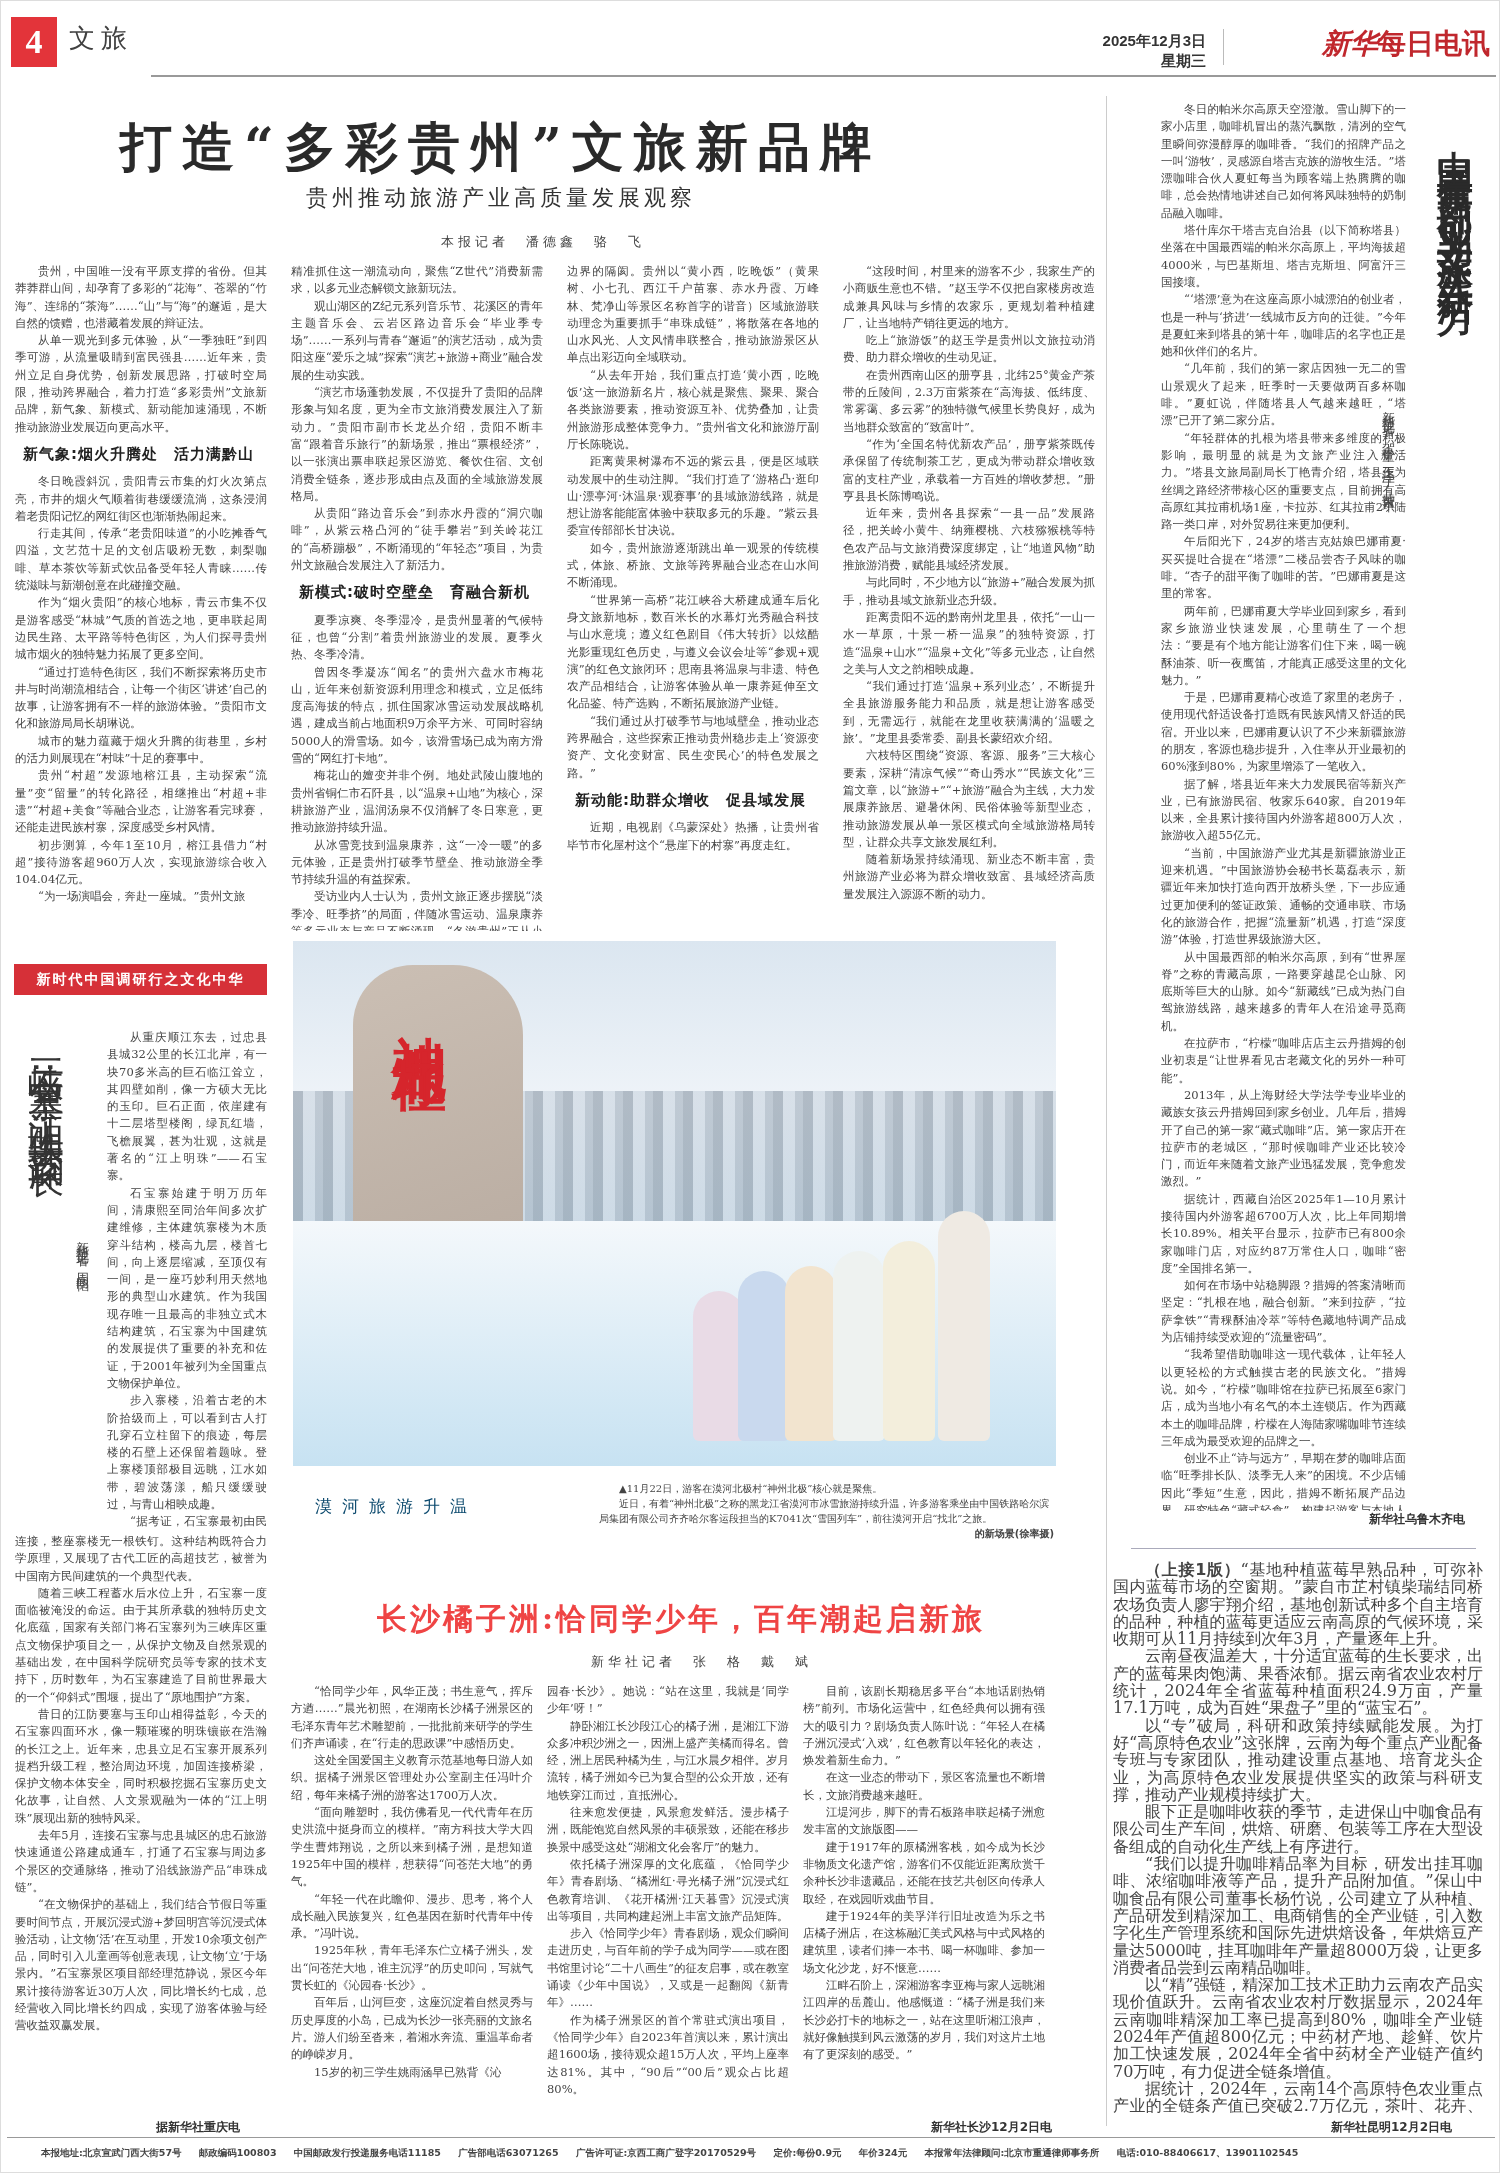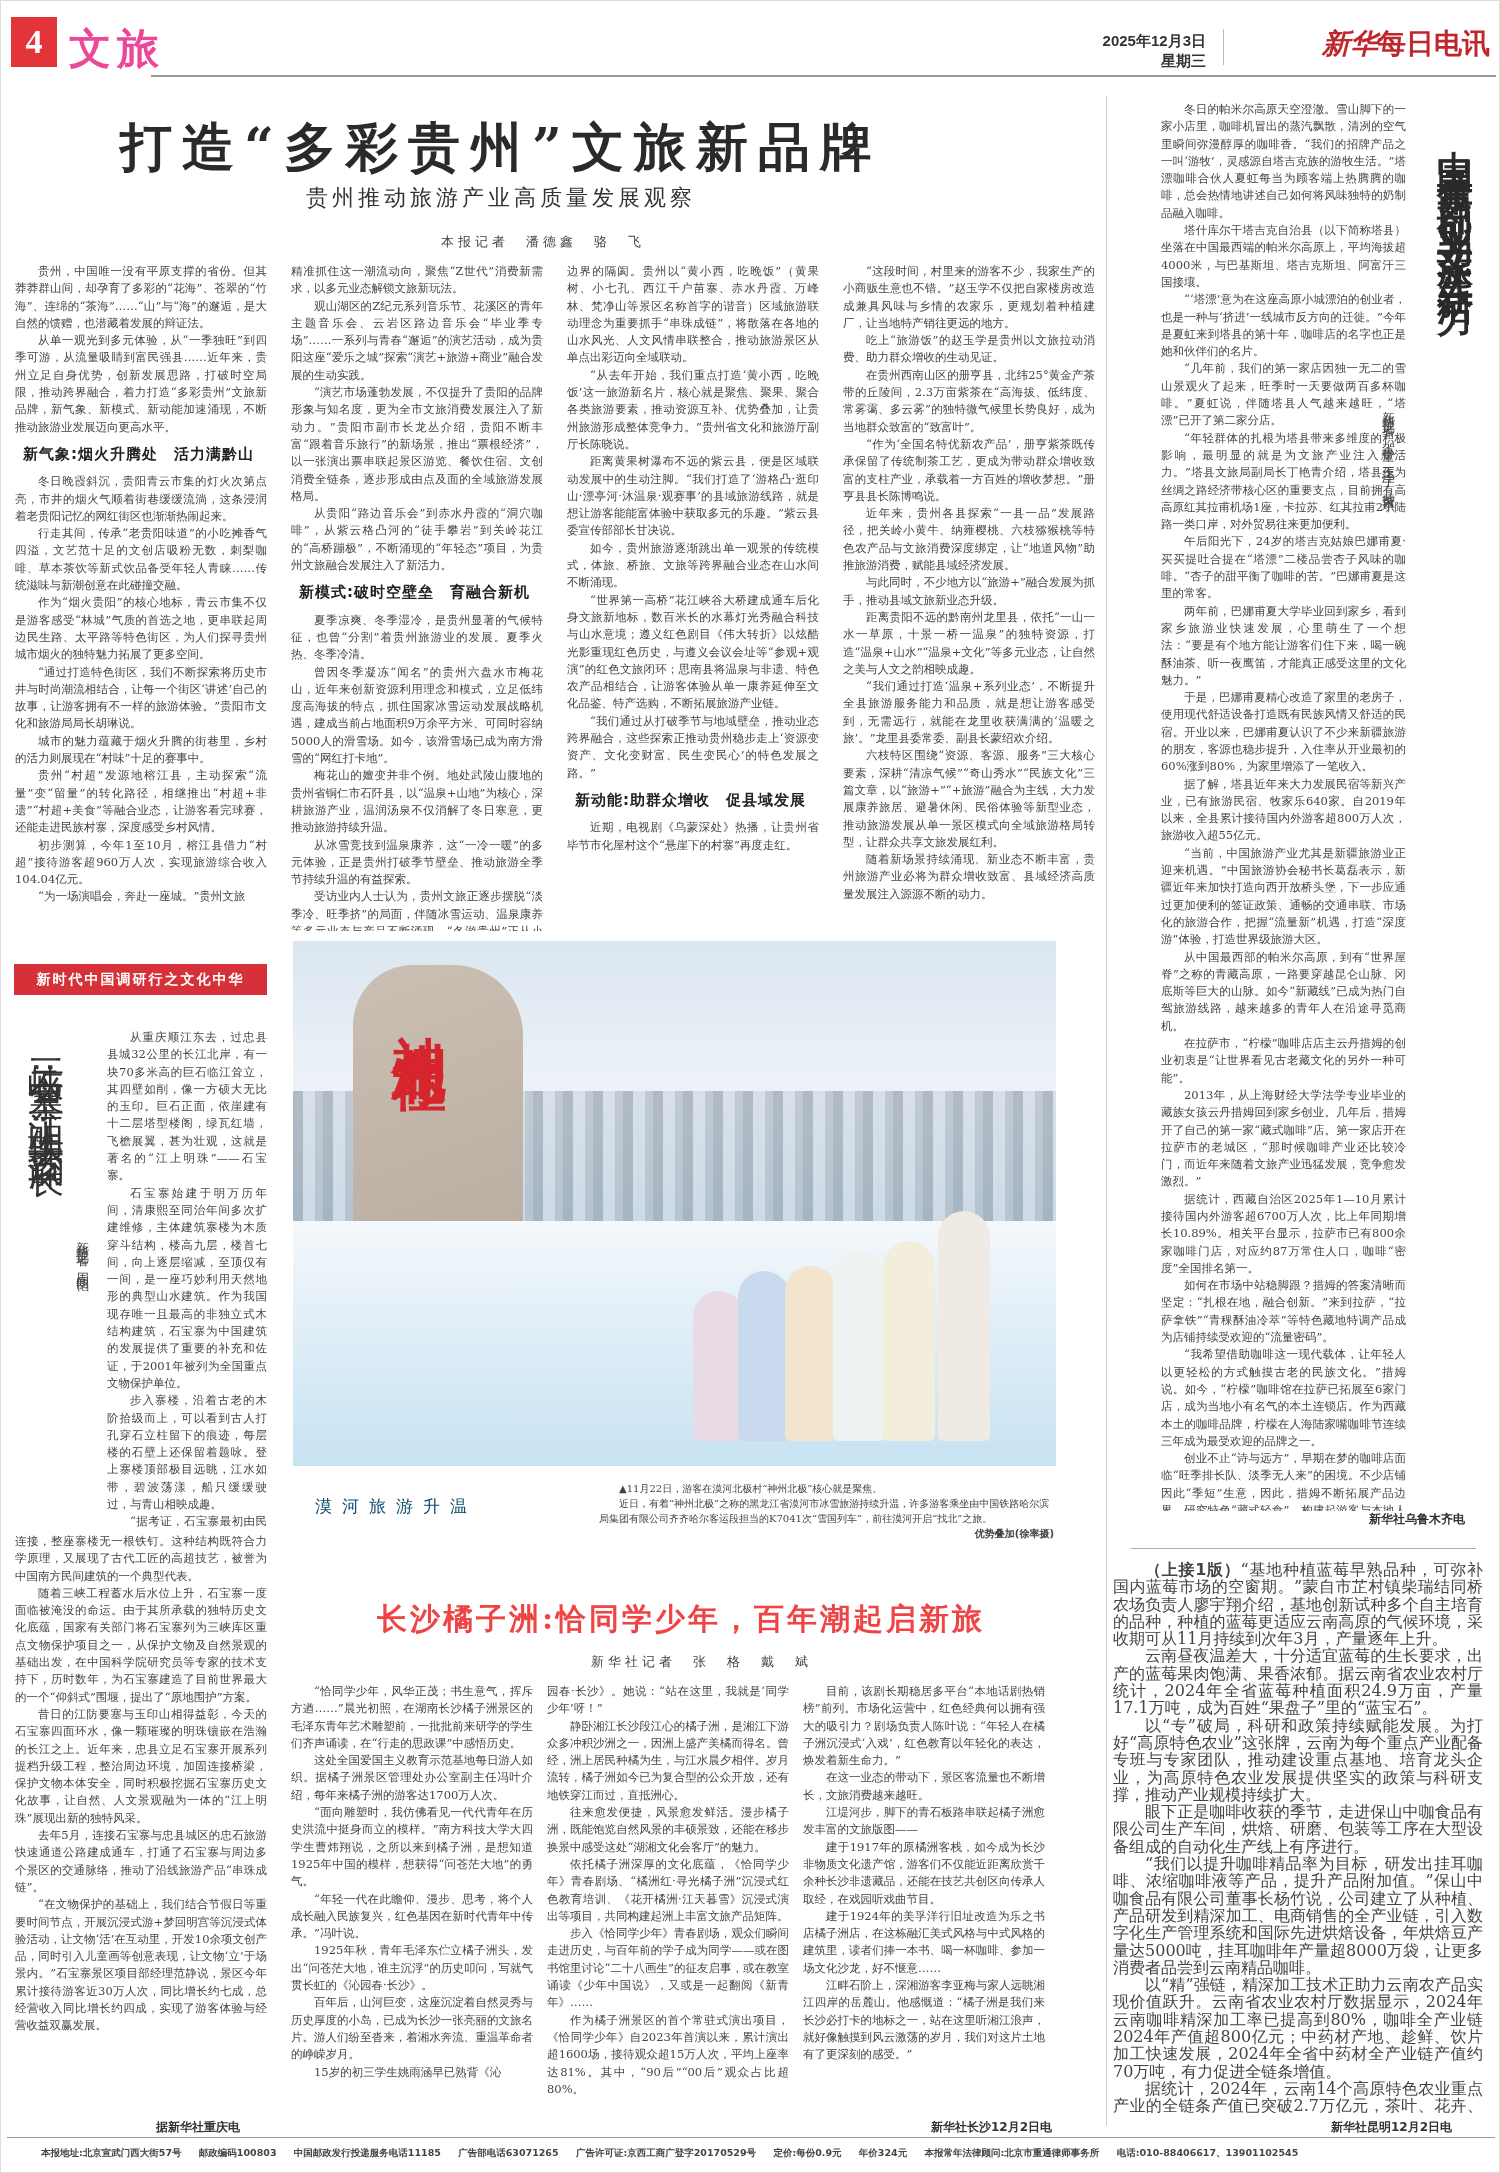--- a/index.html
+++ b/index.html
@@ -1,20 +1,20 @@
 <!DOCTYPE html>
 <html><head>
 <meta charset="utf-8">
 <style>
 *{box-sizing:border-box;margin:0;padding:0}
 body{width:1500px;height:2173px;background:#fff;font-family:"DejaVu Serif","Liberation Serif",serif;color:#333;position:relative;overflow:hidden}
 .page{position:absolute;left:0;top:0;width:1500px;height:2173px;border:1px solid #ddd}
 .masthead{position:absolute;left:10px;top:16px;width:1485px;height:60px}
 .page-num{position:absolute;left:0;top:0;width:46px;height:50px;background:#e3343a;color:#fff;font-size:34px;font-weight:bold;text-align:center;line-height:50px;font-family:"Liberation Serif",serif}
-.section-name{position:absolute;left:58px;top:4px;font-size:42px;color:#ec4899;letter-spacing:6px;font-weight:bold}
+.section-name{position:absolute;left:58px;top:4px;font-size:26px;color:#404040;letter-spacing:6px;font-weight:normal}
 .mast-rule{position:absolute;left:140px;right:0;top:58px;border-top:2px solid #999}
 .date-block{position:absolute;right:290px;top:14px;text-align:right;font-family:"Liberation Sans",sans-serif;font-size:15px;font-weight:bold;color:#333;line-height:20px}
 .mast-divider{position:absolute;right:272px;top:12px;width:1px;height:36px;background:#bbb}
 .paper-logo{position:absolute;right:6px;top:8px;font-size:28px;font-weight:bold;color:#c0272d}
 .paper-logo .sub{color:#c0272d}
 .h1{position:absolute;left:100px;top:112px;width:800px;text-align:center;font-size:52px;font-weight:bold;letter-spacing:10px;color:#2a2a2a}
 .h1-sub{position:absolute;left:150px;top:182px;width:700px;text-align:center;font-size:22px;letter-spacing:4px;font-family:"DejaVu Sans",sans-serif;color:#333}
 .byline{position:absolute;font-size:13px;color:#444;letter-spacing:4px}
 .col{position:absolute;font-size:11.5px;line-height:17.3px;color:#444;text-align:justify;overflow:hidden}
 .col p{text-indent:2em}
@@ -145,21 +145,21 @@
       <div class="person" style="left:92px;height:175px;background:#f2e4cf"></div>
       <div class="person" style="left:140px;height:190px;background:#eef2f0"></div>
       <div class="person" style="left:190px;height:200px;background:#f3eedc"></div>
       <div class="person" style="left:245px;height:230px;background:#efeae3"></div>
     </div>
   </div>
   <div class="caption-title">漠河旅游升温</div>
   <div class="caption">
     <p>▲11月22日，游客在漠河北极村“神州北极”核心就是聚焦。</p>
     <p>近日，有着“神州北极”之称的黑龙江省漠河市冰雪旅游持续升温，许多游客乘坐由中国铁路哈尔滨局集团有限公司齐齐哈尔客运段担当的K7041次“雪国列车”，前往漠河开启“找北”之旅。</p>
-    <div class="credit">优势叠加(徐率摄)</div>
+    <div class="credit">的新场景(徐率摄)</div>
   </div>
 
   <div class="h2">长沙橘子洲:恰同学少年，百年潮起启新旅</div>
   <div class="byline" style="left:590px;top:1652px">新华社记者　张　格　戴　斌</div>
   <div class="col" style="left:290px;top:1682px;width:242px;height:450px">
     <p>“恰同学少年，风华正茂；书生意气，挥斥方遒……”晨光初照，在湖南长沙橘子洲景区的毛泽东青年艺术雕塑前，一批批前来研学的学生们齐声诵读，在“行走的思政课”中感悟历史。</p>
     <p>这处全国爱国主义教育示范基地每日游人如织。据橘子洲景区管理处办公室副主任冯叶介绍，每年来橘子洲的游客达1700万人次。</p>
     <p>“面向雕塑时，我仿佛看见一代代青年在历史洪流中挺身而立的模样。”南方科技大学大四学生曹炜翔说，之所以来到橘子洲，是想知道1925年中国的模样，想获得“问苍茫大地”的勇气。</p>
     <p>“年轻一代在此瞻仰、漫步、思考，将个人成长融入民族复兴，红色基因在新时代青年中传承。”冯叶说。</p>
     <p>1925年秋，青年毛泽东伫立橘子洲头，发出“问苍茫大地，谁主沉浮”的历史叩问，写就气贯长虹的《沁园春·长沙》。</p>

